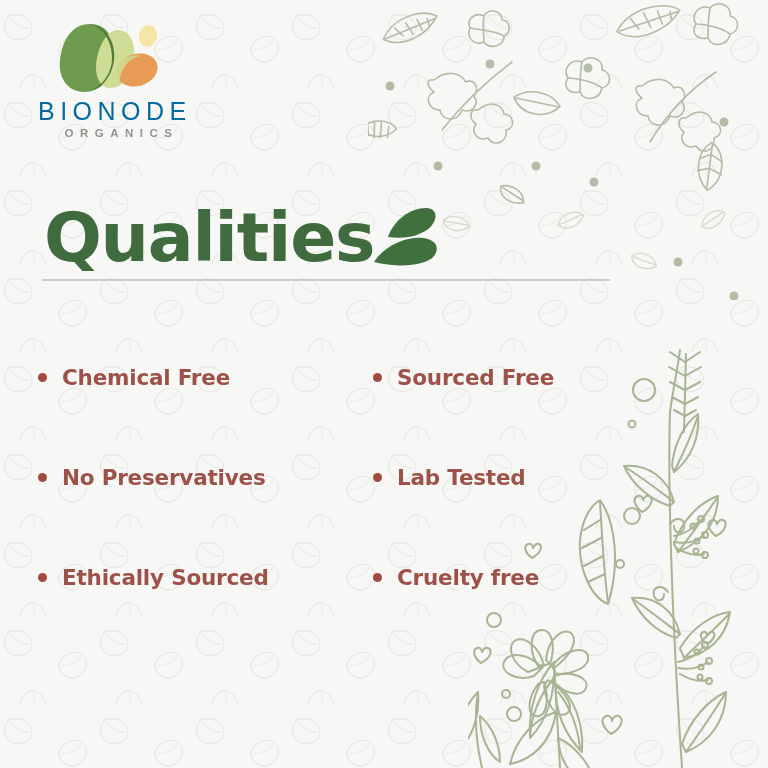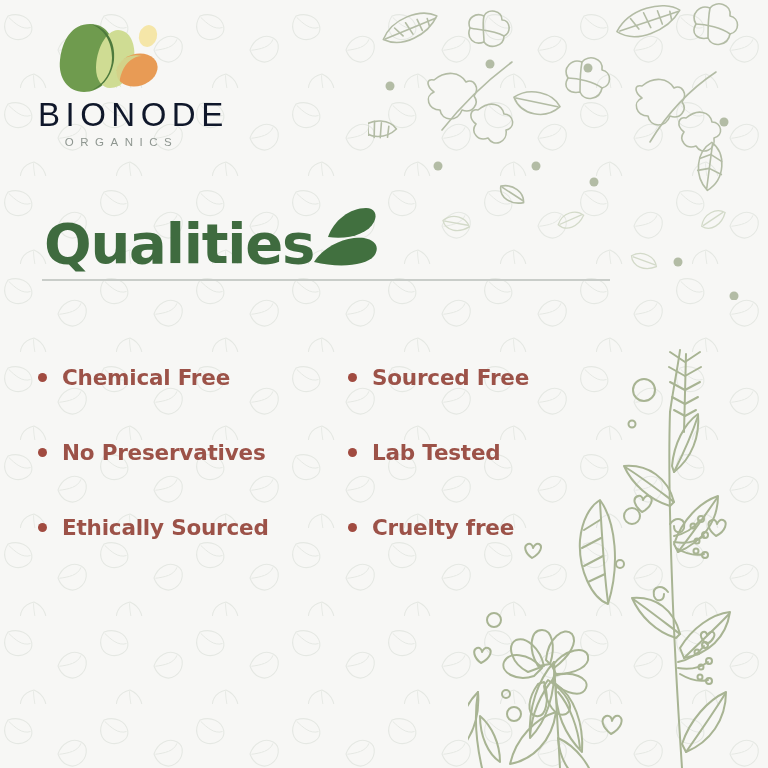--- a/index.html
+++ b/index.html
@@ -55,49 +55,49 @@
     width: 170px;
   }
   .logo-mark {
     width: 110px;
     height: 72px;
     margin-left: 22px;
     display: block;
   }
   .logo-wordmark {
     margin-top: 4px;
-    text-align: right;
-    font-size: 33px;
+    text-align: left;
+    font-size: 25px;
     font-weight: 500;
     letter-spacing: 5.5px;
-    color: #0f172a;
+    color: #0369a1;
     line-height: 1.05;
     padding-left: 4px;
   }
   .logo-subword {
     margin-top: 3px;
     text-align: center;
     font-size: 11.5px;
-    font-weight: 400;
+    font-weight: 700;
     letter-spacing: 6.5px;
     color: #8e9690;
     padding-left: 5px;
   }
   
   .title-row {
     position: absolute;
     left: 44px;
     top: 196px;
     z-index: 3;
     display: flex;
     align-items: flex-end;
     height: 76px;
   }
   .title-text {
-    font-size: 56px;
+    font-size: 68px;
     font-weight: 700;
     color: #3f6b3f;
     letter-spacing: -1.2px;
     line-height: 1;
     font-family: "DejaVu Sans", sans-serif;
   }
   .title-leaf {
     width: 72px;
     height: 62px;
     margin-left: -4px;
@@ -115,20 +115,21 @@
   
   .list-area {
     position: absolute;
     left: 38px;
     top: 340px;
     width: 640px;
     z-index: 3;
     display: grid;
     grid-template-columns: 310px 310px;
     grid-auto-rows: 75px;
+    gap: 25px;
   }
   .bullet-item {
     display: flex;
     align-items: center;
     gap: 15px;
   }
   .bullet-dot {
     width: 9px;
     height: 9px;
     border-radius: 50%;

